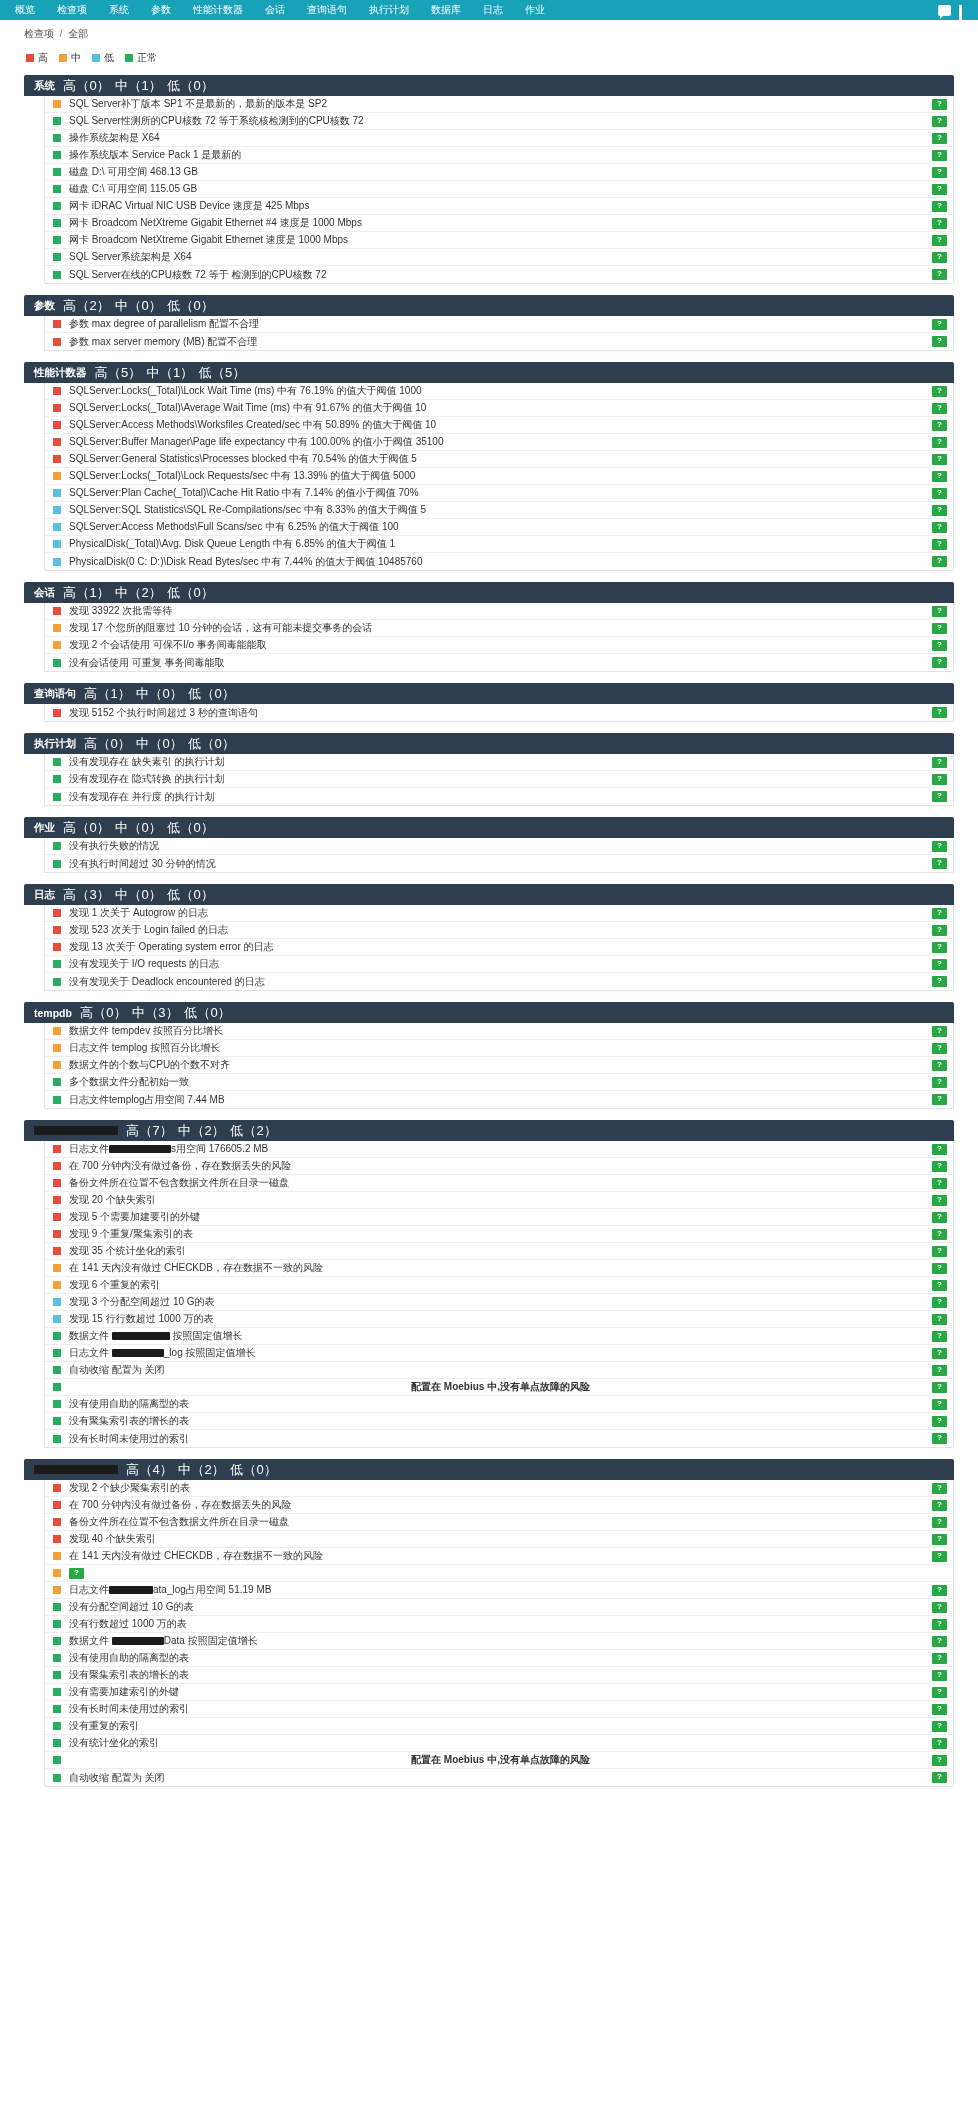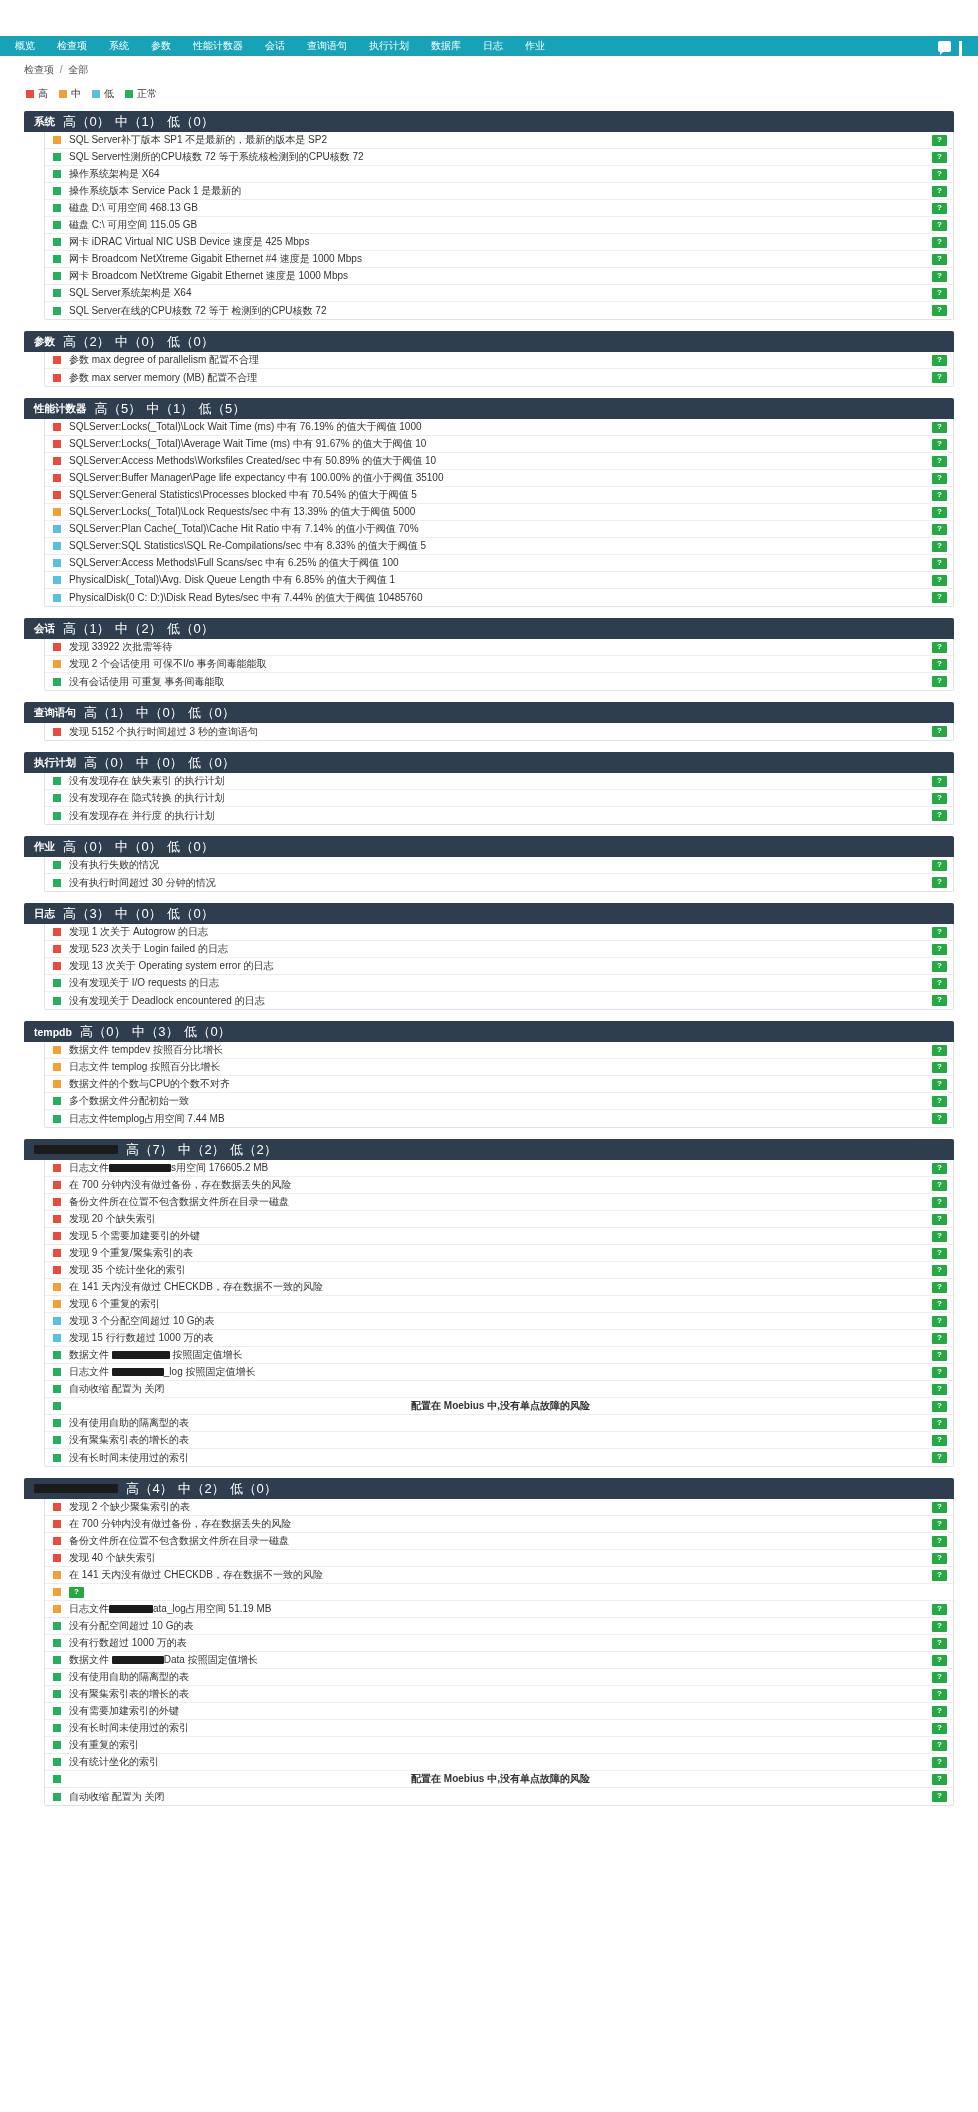--- a/index.html
+++ b/index.html
@@ -13,21 +13,20 @@
     -webkit-font-smoothing: antialiased;
   }
   
   .navbar {
     background: #17a2b8;
     height: 20px;
     display: flex;
     align-items: center;
     padding: 0 4px;
     position: relative;
-    margin-top: 36px;
   }
   .navbar .nav-item {
     color: #ffffff;
     font-size: 10px;
     padding: 0 11px;
     line-height: 20px;
     white-space: nowrap;
     cursor: pointer;
   }
   .navbar-right {
@@ -367,20 +366,25 @@
         <span class="counts"><span>高（1）</span><span>中（2）</span><span>低（0）</span></span>
       </div>
       <div class="panel-body">
         <div class="row">
           <span class="sev" style="background: rgb(231, 76, 60);"></span>
           <span class="txt">发现 33922 次批需等待</span>
           <span class="act"></span>
         </div>
         <div class="row">
           <span class="sev" style="background: rgb(240, 161, 58);"></span>
+          <span class="txt">发现 17 个您所的阻塞过 10 分钟的会话，这有可能未提交事务的会话</span>
+          <span class="act"></span>
+        </div>
+        <div class="row">
+          <span class="sev" style="background: rgb(240, 161, 58);"></span>
           <span class="txt">发现 2 个会话使用 可保不I/o 事务间毒能能取</span>
           <span class="act"></span>
         </div>
         <div class="row">
           <span class="sev" style="background: rgb(39, 174, 96);"></span>
           <span class="txt">没有会话使用 可重复 事务间毒能取</span>
           <span class="act"></span>
         </div>
       </div>
     </div>

